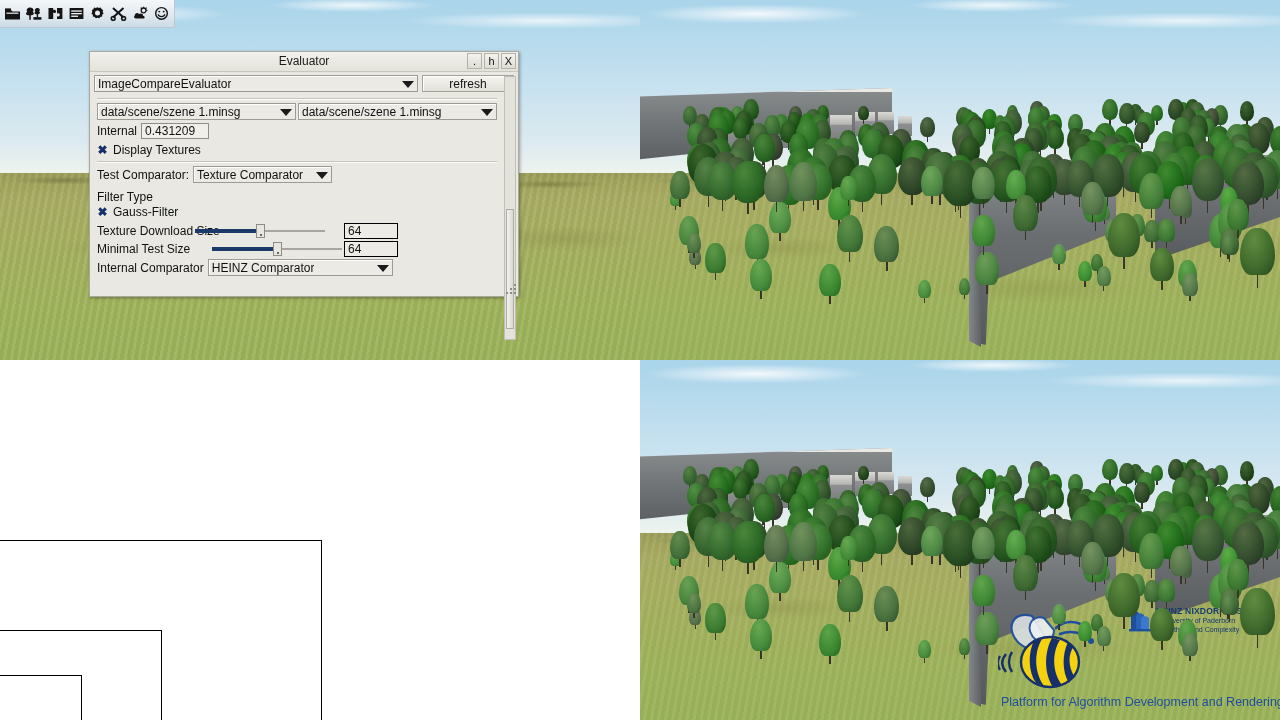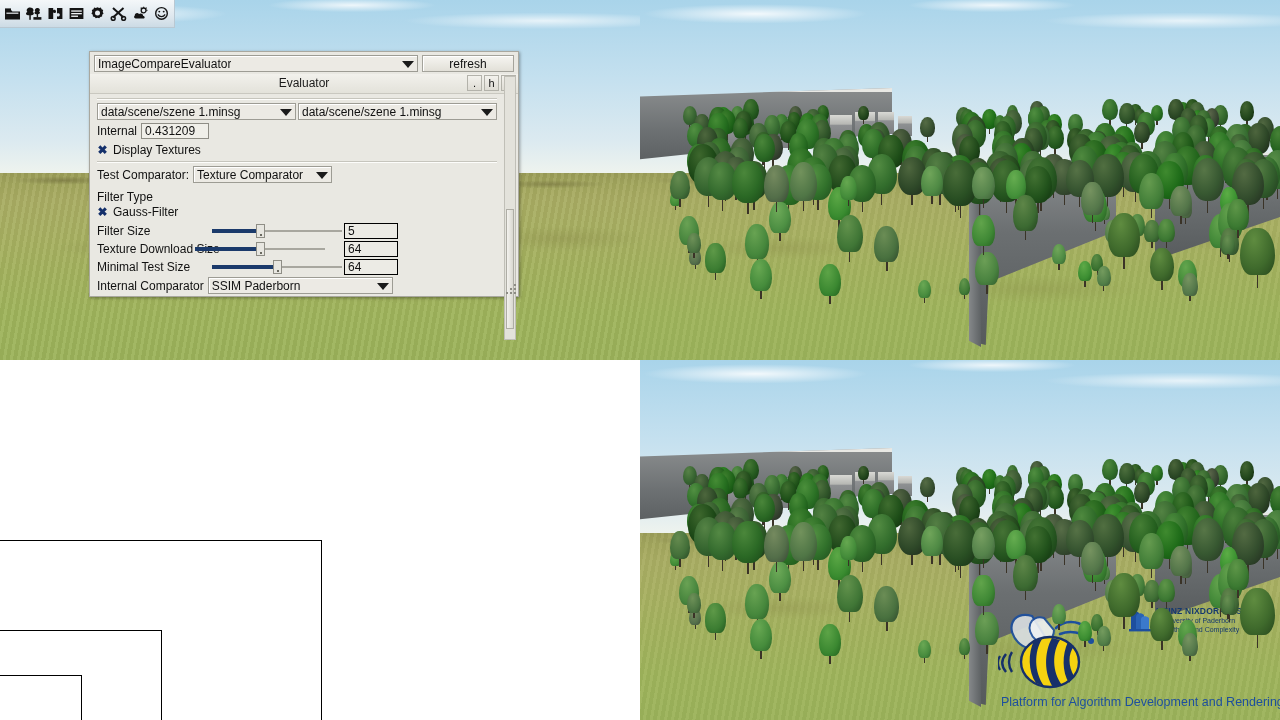--- a/index.html
+++ b/index.html
@@ -3033,37 +3033,37 @@
         <circle cx="8.5" cy="7.4" r="5.8" fill="none" stroke="#141414" stroke-width="1.4"></circle>
         <circle cx="6.3" cy="5.6" r=".95" fill="#141414"></circle>
         <circle cx="10.7" cy="5.6" r=".95" fill="#141414"></circle>
         <path d="M5.2 8.8 C6.6 11.1 10.4 11.1 11.8 8.8" stroke="#141414" stroke-width="1.3" fill="none" stroke-linecap="round"></path>
       </svg>
     </div>
   </div>
 
   <div id="win">
 
-    <div id="evrow">
-      <div class="combo" style="flex:1 1 auto;">
-        <span class="cap">ImageCompareEvaluator</span>
-        <span class="arr"></span>
-      </div>
-      <div class="btn">refresh</div>
-    </div>
-
     <div id="titlebar">
       <div class="ttl">Evaluator</div>
       <div class="tb-btns">
         <div class="tb-btn">.</div>
         <div class="tb-btn">h</div>
         <div class="tb-btn">X</div>
       </div>
     </div>
 
+    <div id="evrow">
+      <div class="combo" style="flex:1 1 auto;">
+        <span class="cap">ImageCompareEvaluator</span>
+        <span class="arr"></span>
+      </div>
+      <div class="btn">refresh</div>
+    </div>
+
     <div id="panelbody">
       <div class="sep"></div>
 
       <div class="row" style="padding:0 6px;gap:2px;">
         <div class="combo" style="flex:1 1 0;">
           <span class="cap">data/scene/szene 1.minsg</span>
           <span class="arr"></span>
         </div>
         <div class="combo" style="flex:1 1 0;">
           <span class="cap">data/scene/szene 1.minsg</span>
@@ -3096,31 +3096,20 @@
       <div style="padding:7px 6px 0 6px;">
         <div>Filter Type</div>
         <div class="chk" style="margin-top:1px;">
           <span class="x">✖</span>
           <span>Gauss-Filter</span>
         </div>
       </div>
 
       <div style="padding:2px 6px 0 6px;">
 
-        <div class="slrow">
-          <span class="sllabel" style="width:115px;">Filter Size</span>
-          <div class="slider" style="width:130px;">
-            <div class="track"></div>
-            <div class="fill" style="width:46px;"></div>
-            <div class="knob" style="left:44px;"></div>
-          </div>
-          <div class="numbox">
-            <span>5</span>
-          </div>
-        </div>
 
         <div class="slrow">
           <span class="sllabel" style="width:115px;">Texture Download Size</span>
           <div class="slider" style="width:130px;margin-left:-17px;">
             <div class="track"></div>
             <div class="fill" style="width:63px;"></div>
             <div class="knob" style="left:61px;"></div>
           </div>
           <div class="numbox" style="margin-left:19px;">
             <span>64</span>
@@ -3135,21 +3124,21 @@
             <div class="knob" style="left:61px;"></div>
           </div>
           <div class="numbox">
             <span>64</span>
           </div>
         </div>
 
         <div class="row" style="gap:4px;margin-top:2px;">
           <span>Internal Comparator</span>
           <div class="combo" style="width:185px;">
-            <span class="cap">SSIM Paderborn</span>
+            <span class="cap">HEINZ Comparator</span>
             <span class="arr"></span>
           </div>
         </div>
       </div>
     </div>
 
     <div id="vscroll">
       <div id="vthumb"></div>
     </div>
     <div id="grip">

